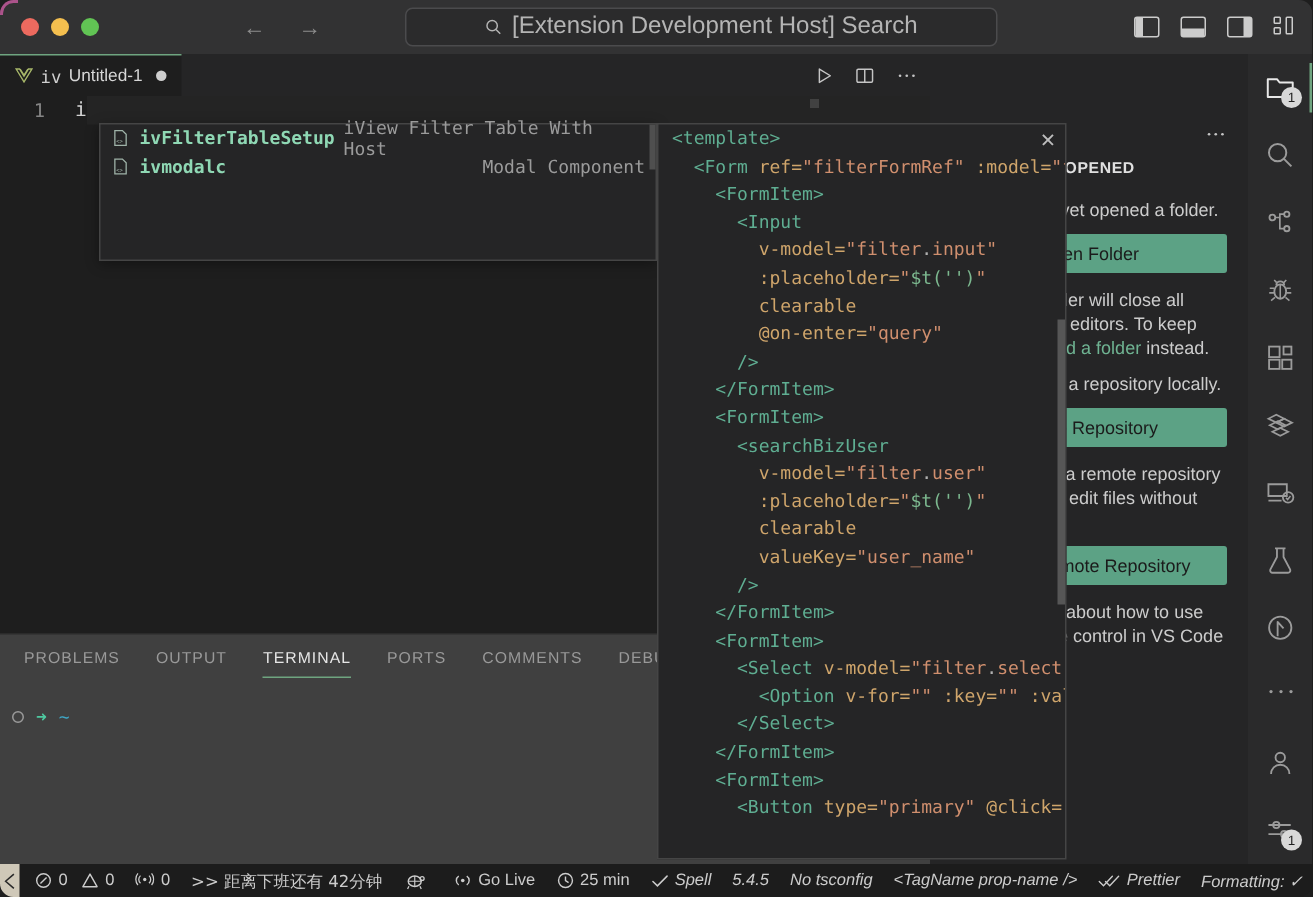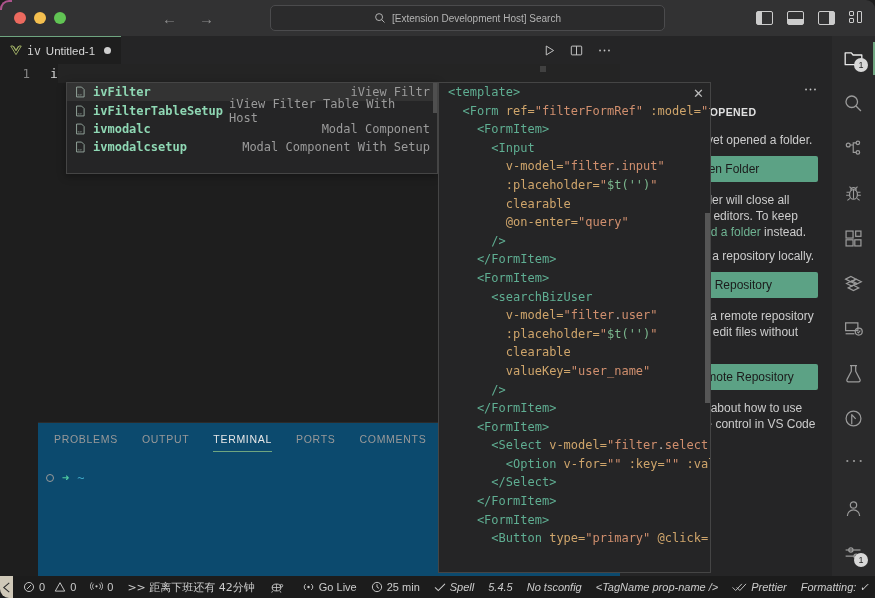--- a/index.html
+++ b/index.html
@@ -34,21 +34,21 @@
   .dot.green { background: #61c454; }
   .navarrows {
     display: flex; gap: 22px; margin-left: 96px;
     color: #8d8d8d; font-size: 15px; line-height: 1;
   }
   .navarrows span { cursor: default; }
   .searchbox {
     position: absolute; left: 270px; top: 5px; width: 395px; height: 26px;
     background: #2b2b2c; border: 1px solid #4b4b4d; border-radius: 5px;
     display: flex; align-items: center; justify-content: center;
-    gap: 6px; color: #b4b4b4; font-size: 10px;
+    gap: 6px; color: #b4b4b4; font-size: 16px;
   }
   .searchbox .sicon { display: inline-flex; }
   .tb-right {
     position: absolute; right: 10px; top: 0; height: 36px;
     display: flex; align-items: center; gap: 14px;
   }
   .layout-ico { width: 17px; height: 14px; position: relative; }
   .layout-ico .frame {
     position: absolute; inset: 0; border: 1.4px solid #cccccc; border-radius: 2px;
   }
@@ -150,21 +150,21 @@
   .tk-punc  { color: #b0b0b0; }
   .tk-green { color: #7cb88f; }
   .doc-scroll {
     position: absolute; right: 0; top: 130px; width: 5px; height: 190px;
     background: #565656;
   }
 
   
   .panel {
     position: absolute; left: 0; top: 422px; width: 620px; height: 154px;
-    background: #0c4a6e; border-top: 1px solid #2b2b2b; margin-left: 38px;
+    background: #404040; border-top: 1px solid #2b2b2b;
   }
   .panel-tabs {
     display: flex; align-items: center; height: 32px; padding-left: 16px; gap: 24px;
   }
   .ptab {
     color: #999999; font-size: 10.5px; letter-spacing: .7px; height: 32px;
     display: flex; align-items: center; position: relative; cursor: pointer;
   }
   .ptab.active { color: #e7e7e7; }
   .ptab.active::after {
@@ -346,30 +346,20 @@
     <div class="minimap-sliver"></div>
     <div class="code-line">
       <span class="linenum">1</span>
       <span class="codetext">iv</span>
     </div>
   </div>
 
   <div class="suggest">
     <div class="suggest-scroll"></div>
 
-    <div class="srow selected">
-      <span class="sico">
-        <svg width="11" height="12" viewBox="0 0 14 15">
-            <path d="M2 1.2h6.4L11.6 4.4v9.4H2Z" fill="none" stroke="#9fb3a8" stroke-width="1.1"></path>
-            <text x="3.2" y="12" font-size="4.6" fill="#9fb3a8" font-family="monospace">&lt;&gt;</text>
-          </svg>
-      </span>
-      <span class="slabel">ivFilter</span>
-      <span class="sdetail">iView Filtr</span>
-    </div>
 
     <div class="srow">
       <span class="sico">
         <svg width="11" height="12" viewBox="0 0 14 15">
             <path d="M2 1.2h6.4L11.6 4.4v9.4H2Z" fill="none" stroke="#9fb3a8" stroke-width="1.1"></path>
             <text x="3.2" y="12" font-size="4.6" fill="#9fb3a8" font-family="monospace">&lt;&gt;</text>
           </svg>
       </span>
       <span class="slabel">ivFilterTableSetup</span>
       <span class="sdetail">iView Filter Table With Host</span>
@@ -380,30 +370,20 @@
       <span class="sico">
         <svg width="11" height="12" viewBox="0 0 14 15">
             <path d="M2 1.2h6.4L11.6 4.4v9.4H2Z" fill="none" stroke="#9fb3a8" stroke-width="1.1"></path>
             <text x="3.2" y="12" font-size="4.6" fill="#9fb3a8" font-family="monospace">&lt;&gt;</text>
           </svg>
       </span>
       <span class="slabel">ivmodalc</span>
       <span class="sdetail">Modal Component</span>
     </div>
 
-    <div class="srow">
-      <span class="sico">
-        <svg width="11" height="12" viewBox="0 0 14 15">
-            <path d="M2 1.2h6.4L11.6 4.4v9.4H2Z" fill="none" stroke="#9fb3a8" stroke-width="1.1"></path>
-            <text x="3.2" y="12" font-size="4.6" fill="#9fb3a8" font-family="monospace">&lt;&gt;</text>
-          </svg>
-      </span>
-      <span class="slabel">ivmodalcsetup</span>
-      <span class="sdetail">Modal Component With Setup</span>
-    </div>
   </div>
 
   <div class="panel">
     <div class="panel-tabs">
       <div class="ptab">PROBLEMS</div>
       <div class="ptab">OUTPUT</div>
       <div class="ptab active">TERMINAL</div>
       <div class="ptab">PORTS</div>
       <div class="ptab">COMMENTS</div>
       <div class="ptab">DEBUG CONSOLE</div>

